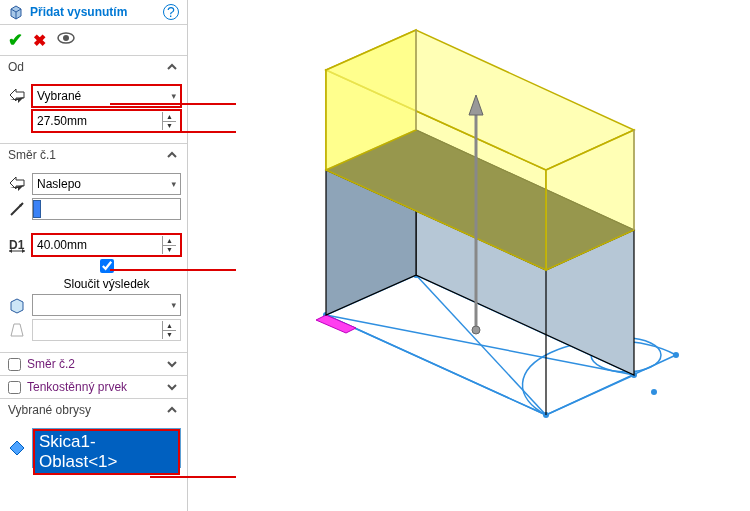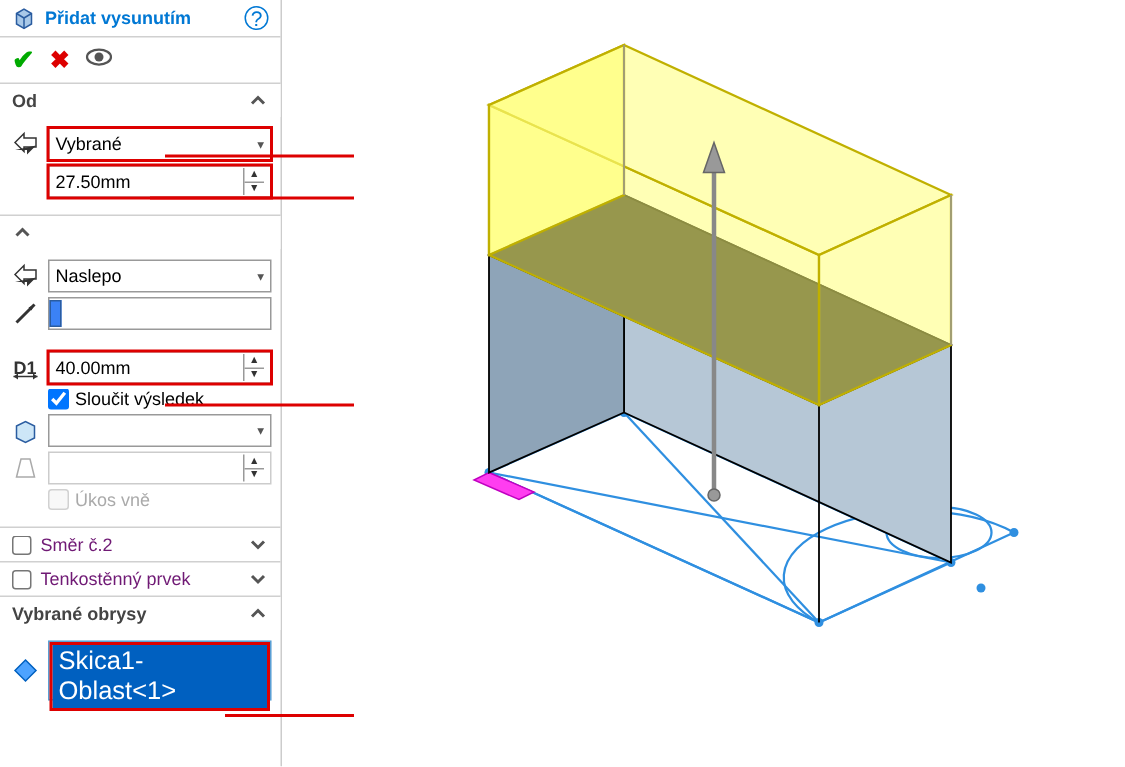--- a/index.html
+++ b/index.html
@@ -7,36 +7,36 @@
   .panel { width: 188px; height: 511px; border-right: 1px solid #ccc; background: #fff; display: flex; flex-direction: column; position: relative; }
   .panel-header { display: flex; align-items: center; padding: 4px 8px; border-bottom: 1px solid #d0d0d0; gap: 6px; }
   .cube-icon { width: 16px; height: 16px; }
   .panel-title { font-weight: bold; color: #0078d4; flex: 1; }
   .help-icon { color: #0078d4; font-size: 14px; border: 1px solid #0078d4; border-radius: 50%; width: 16px; height: 16px; display: inline-flex; align-items: center; justify-content: center; }
   .action-row { display: flex; align-items: center; padding: 4px 8px; gap: 10px; border-bottom: 1px solid #d0d0d0; }
   .check { color: #0a0; font-size: 18px; font-weight: bold; }
   .cross { color: #d00; font-size: 16px; font-weight: bold; }
   .eye { font-size: 16px; color: #555; }
   .section-head { display: flex; align-items: center; padding: 4px 8px; background: #fff; cursor: pointer; }
-  .section-head .label { font-weight: bold; color: #444; flex: 1; }
+  .section-head .label { font-weight: normal; color: #444; flex: 1; }
   .chev { width: 14px; height: 14px; display: inline-block; }
   .chev svg { width: 14px; height: 14px; }
   .section-body { padding: 4px 6px 8px 6px; border-bottom: 1px solid #d0d0d0; }
   .row { display: flex; align-items: center; gap: 4px; margin: 3px 0; }
   .flip-icon, .dim-icon, .cube2-icon, .dia-icon, .dia2-icon { width: 22px; height: 22px; display: inline-flex; align-items: center; justify-content: center; flex-shrink: 0; }
   .flip-icon svg, .dim-icon svg, .cube2-icon svg, .dia-icon svg, .dia2-icon svg { width: 18px; height: 18px; }
   .combo, .num-input { flex: 1; height: 22px; border: 1px solid #999; background: #fff; padding: 1px 4px; display: flex; align-items: center; position: relative; }
   .combo .dd { margin-left: auto; color: #555; font-size: 9px; }
   .combo.redbox, .num-input.redbox, .listbox .item.redbox { outline: 2px solid #d00; outline-offset: -1px; }
   .num-input .spinner { margin-left: auto; width: 14px; display: flex; flex-direction: column; border-left: 1px solid #999; height: 100%; }
   .num-input .spinner div { flex:1; font-size: 7px; display:flex; align-items:center; justify-content:center; color:#333; cursor:pointer; }
   .num-input .spinner div:first-child { border-bottom: 1px solid #999; }
   .callout-line { position: absolute; height: 0; border-top: 2px solid #d00; }
   .callout-box { position: absolute; width: 24px; height: 22px; border: 2px solid #d00; background: #ffe8e8; color: #d00; font-weight: bold; display: flex; align-items: center; justify-content: center; }
-  .checkbox-row { display: flex; align-items: center; gap: 4px; padding-left: 26px; margin: 3px 0; }
+  .checkbox-row { display: flex; align-items: center; gap: 4px; padding-left: 26px; margin: 3px 0; flex-direction: column; }
   .checkbox-row input { width: 14px; height: 14px; }
   .drop-empty { flex:1; height:22px; border:1px solid #999; background:#fff; display:flex; align-items:center; }
   .drop-empty .dd { margin-left:auto; color:#555; font-size:9px; padding-right:4px; }
   .disabled { color: #aaa; }
   .collapsed-row { display:flex; align-items:center; padding:4px 8px; border-bottom:1px solid #d0d0d0; gap:6px; }
   .collapsed-row .label { flex:1; color:#701a75; font-weight: normal;}
   .listbox { border:1px solid #5a9fd4; height: 40px; background:#d6ebfb; padding:2px; flex:1; }
   .listbox .item { background:#0060c0; color:#fff; padding:1px 4px; display:inline-block; font-size:17px; }
   .listbox .item.redbox { outline: 2px solid #d00; outline-offset: 0; }
   .viewport { position: absolute; left: 236px; top: 0; width: 514px; height: 511px; background: #fff; }
@@ -99,20 +99,21 @@
         <span>27.50mm</span>
         <div class="spinner">
             <div>▲</div>
             <div>▼</div>
           </div>
       </div>
     </div>
   </div>
 
   <div class="section-head">
+    <span class="label">Směr č.1</span>
     <span class="chev"><svg viewBox="0 0 14 14">
           <polyline points="3,9 7,5 11,9" fill="none" stroke="#555" stroke-width="2"></polyline>
         </svg></span>
   </div>
   <div class="section-body">
     <div class="row">
       <span class="flip-icon">
         <svg viewBox="0 0 18 18">
             <polygon points="2,8 8,2 8,5 16,5 16,11 8,11 8,14" fill="#fff" stroke="#333"></polygon>
             <polygon points="16,10 10,16 10,13 2,13" fill="#333"></polygon>
@@ -172,24 +173,20 @@
             <polygon points="6,3 12,3 15,15 3,15" fill="none" stroke="#aaa"></polygon>
           </svg>
       </span>
       <div class="num-input" style="border-color:#ccc">
         <span></span>
         <div class="spinner">
             <div>▲</div>
             <div>▼</div>
           </div>
       </div>
-    </div>
-    <div class="checkbox-row disabled">
-      <input type="checkbox" disabled="" style="">
-      <span>Úkos vně</span>
     </div>
   </div>
 
   <div class="collapsed-row">
     <input type="checkbox" style="">
     <span class="label">Směr č.2</span>
     <span class="chev"><svg viewBox="0 0 14 14">
           <polyline points="3,5 7,9 11,5" fill="none" stroke="#555" stroke-width="2"></polyline>
         </svg></span>
   </div>

